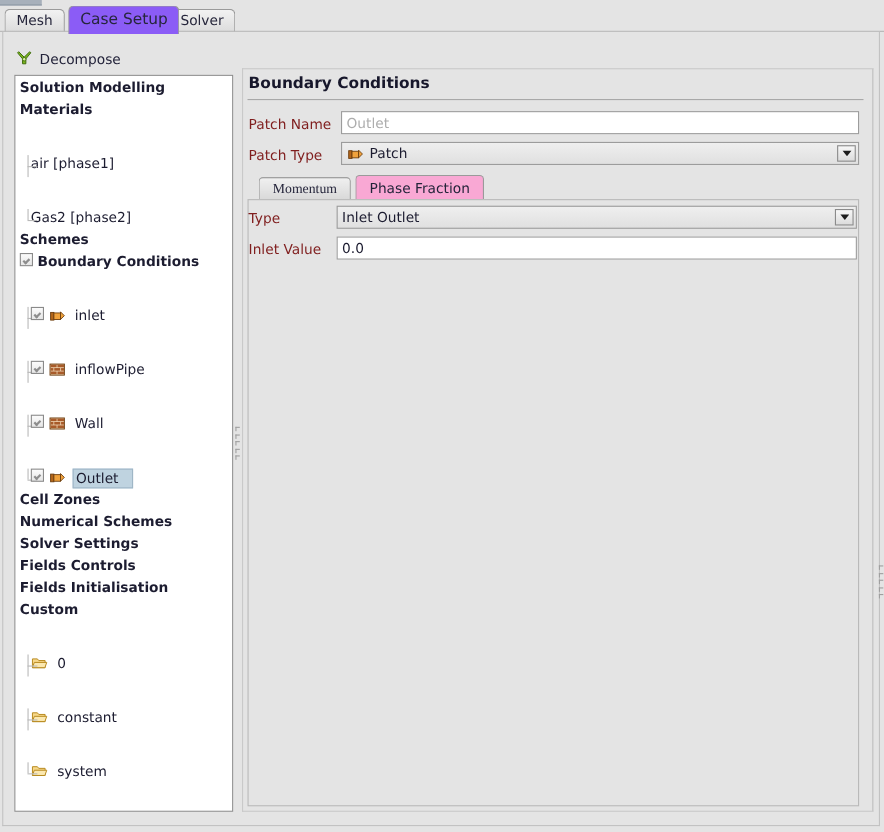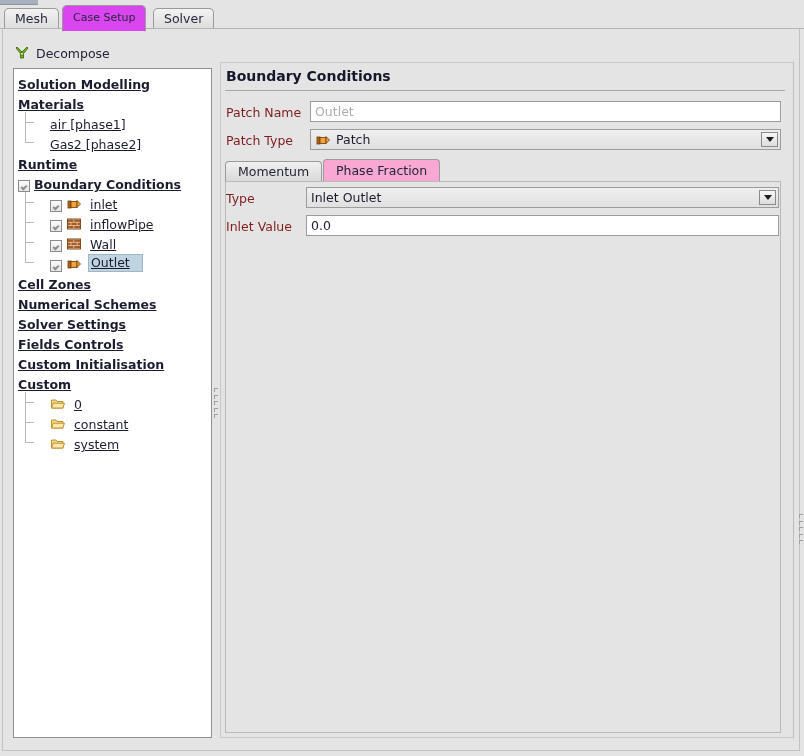--- a/index.html
+++ b/index.html
@@ -45,24 +45,24 @@
     line-height: 20px;
     font-size: 12.5px;
     color: #26263b;
     white-space: nowrap;
     cursor: default;
   }
   .tab.selected {
     top: 0px;
     height: 26px;
     line-height: 24px;
-    background: #d946ef;
+    background: #8b5cf6;
     border-color: #9a9a9a;
     z-index: 5;
-    font-size: 11px;
+    font-size: 14px;
   }
   #tab-mesh { left: 4px; }
   #tab-case { left: 62px; }
   #tab-solver { left: 153px; }
 
   
   .tabline {
     position: absolute;
     left: 0; top: 28px;
     width: 804px; height: 1px;
@@ -107,29 +107,28 @@
     overflow: hidden;
   }
   .tree {
     position: relative;
     padding: 3px 0 0 0;
   }
   .node {
     position: relative;
     height: 20px;
     display: flex;
-    align-items: flex-end;
+    align-items: flex-start;
     white-space: nowrap;
     cursor: default;
-    text-decoration: underline;
   }
   .node .lbl { font-size: 12.5px; color: #1c1c30; }
   .node.root > .lbl { font-weight: bold; font-size: 12.5px; }
   .node.l1 { padding-left: 4px; }
-  .node.l2 { padding-left: 36px; }
+  .node.l2 { padding-left: 14px; margin-top: 29px; }
 
   
   .elbow {
     position: absolute;
     left: 0; top: 0;
     width: 18px; height: 20px;
     pointer-events: none;
   }
   .elbow .v { position:absolute; left:7px; top:0; width:1px; height:10px; background:#b9b9b9; }
   .elbow .v.full { height:20px; }
@@ -281,21 +280,21 @@
     font-size: 12.5px;
     color: #24243a;
     white-space: nowrap;
     cursor: default;
   }
   .itab.selected {
     top: 0; height: 22px; line-height: 21px;
     background: #f9a8d4;
     z-index: 4;
   }
-  #itab-momentum { left: 0; }
+  #itab-momentum { left: 10px; font-family: Liberation Serif, serif; }
   #itab-phase { left: 98px; }
 
   .inner-panel {
     position: absolute;
     left: 4px; top: 118px;
     width: 556px; height: 552px;
     box-sizing: border-box;
     border: 1px solid #b9b9b9;
     background: #e4e4e4;
   }
@@ -351,21 +350,21 @@
           <span class="lbl">air [phase1]</span>
         </div>
         <div class="node l2">
           <span class="elbow" style="left: 4px;">
             <i class="v"></i>
             <i class="h"></i>
           </span>
           <span class="lbl">Gas2 [phase2]</span>
         </div>
         <div class="node root l1">
-          <span class="lbl">Runtime</span>
+          <span class="lbl">Schemes</span>
         </div>
         <div class="node root l1">
           <span class="chk"></span>
           <span class="lbl">Boundary Conditions</span>
         </div>
         <div class="node l2">
           <span class="elbow" style="left: 4px;">
             <i class="v full"></i>
             <i class="h"></i>
           </span>
@@ -440,21 +439,21 @@
         <div class="node root l1">
           <span class="lbl">Numerical Schemes</span>
         </div>
         <div class="node root l1">
           <span class="lbl">Solver Settings</span>
         </div>
         <div class="node root l1">
           <span class="lbl">Fields Controls</span>
         </div>
         <div class="node root l1">
-          <span class="lbl">Custom Initialisation</span>
+          <span class="lbl">Fields Initialisation</span>
         </div>
         <div class="node root l1">
           <span class="lbl">Custom</span>
         </div>
         <div class="node l2">
           <span class="elbow" style="left: 4px;">
             <i class="v full"></i>
             <i class="h"></i>
           </span>
           <span style="display: block; margin-right: 4px; flex: 0 0 auto;">

